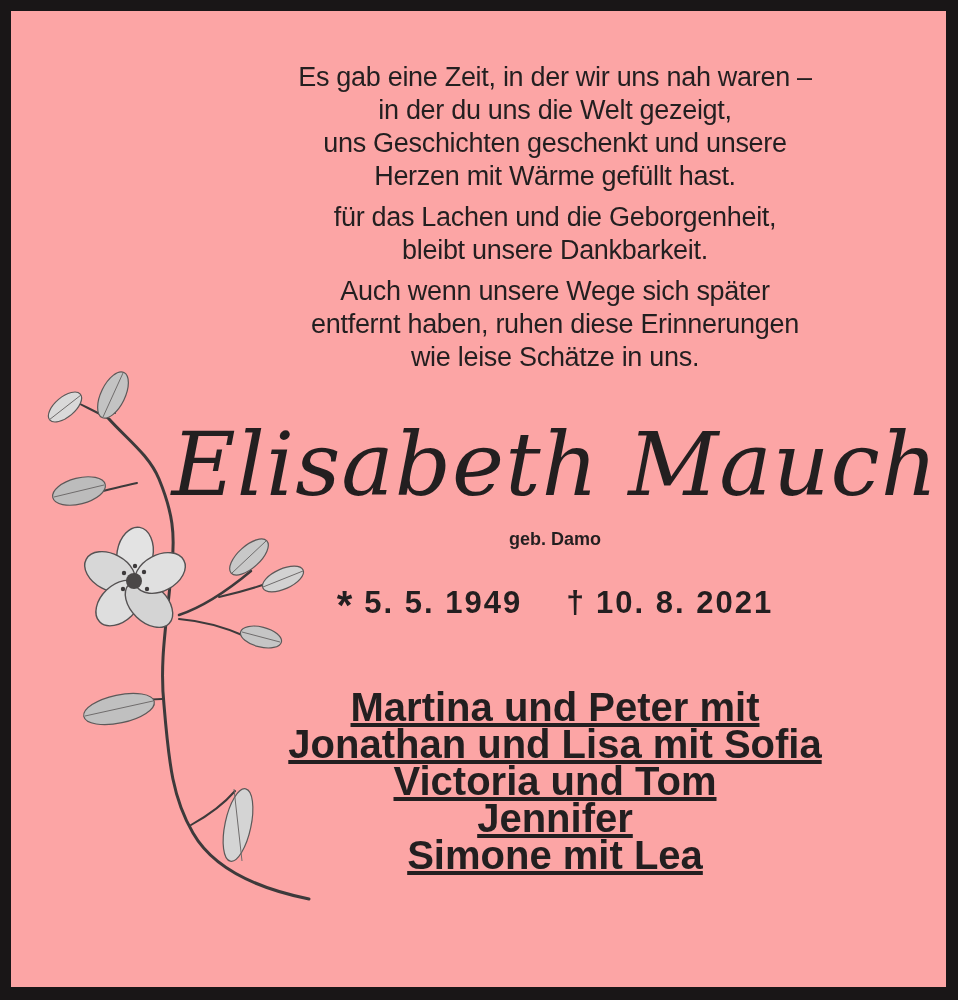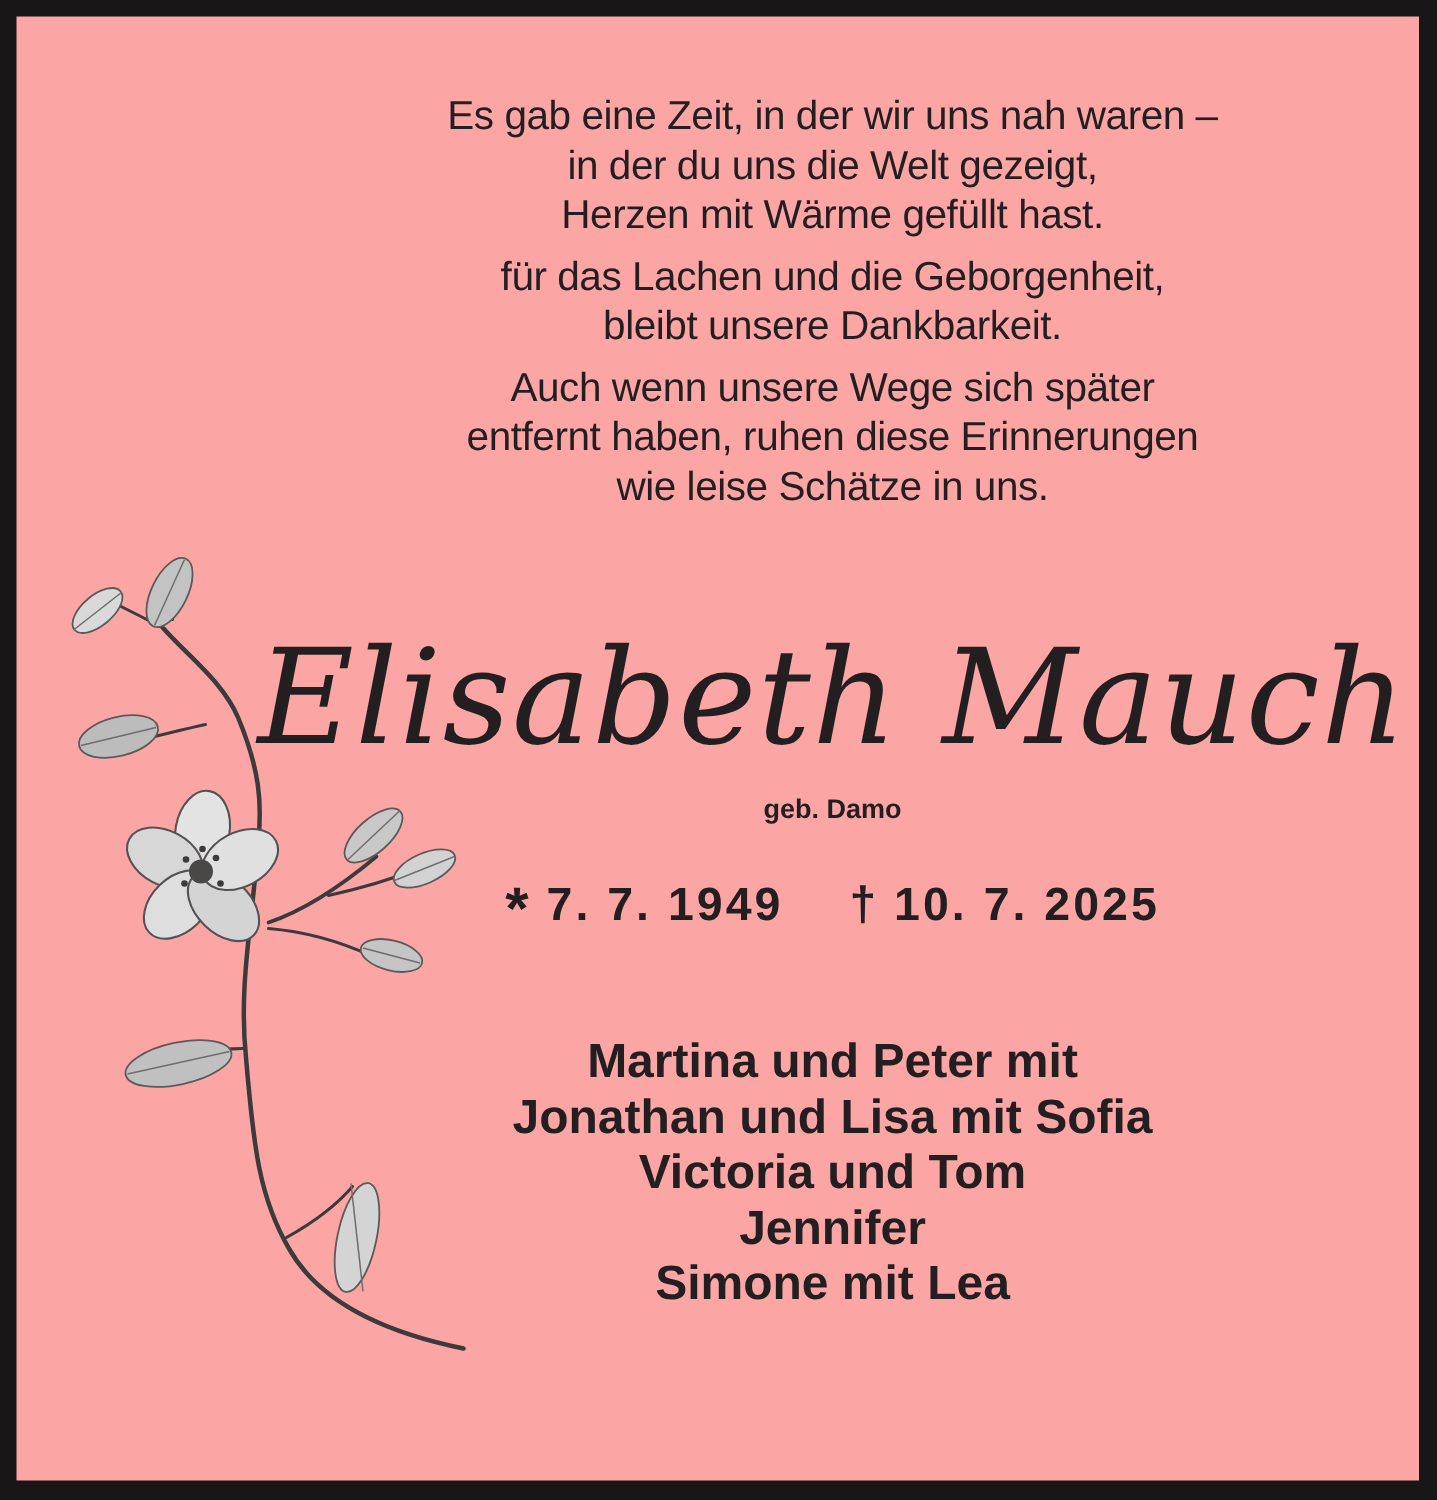--- a/index.html
+++ b/index.html
@@ -42,21 +42,21 @@
     position:absolute; left:0; right:0; top:570px;
     font-size:31px; font-weight:700; letter-spacing:2px;
     line-height:42px;
   }
   .date-group { display:inline-block; margin:0 22px; white-space:nowrap; }
   .symbol { display:inline-block; margin-right:10px; }
   .star   { font-size:40px; line-height:20px; vertical-align:-6px; }
   .cross  { font-size:32px; }
   .mourners {
     position:absolute; left:0; right:0; top:678px;
-    font-size:32px; font-weight:700; line-height:37px;
+    font-size:40px; font-weight:700; line-height:37px;text-decoration:underline;
   }
   .mourner-line { display:block; }
   .flower {
     position:absolute; left:12px; top:356px;
     width:312px; height:566px;
   }
 </style>
 </head>
 <body>
 
@@ -123,39 +123,40 @@
       <circle cx="112" cy="199" r="2.2" fill="#3d3a3b"></circle>
     </g>
   </svg>
 
   <div class="content">
 
     <div class="verses">
       <p class="verse">
         <span class="line">Es gab eine Zeit, in der wir uns nah waren –</span>
         <span class="line">in der du uns die Welt gezeigt,</span>
+        <span class="line">uns Geschichten geschenkt und unsere</span>
         <span class="line">Herzen mit Wärme gefüllt hast.</span>
       </p>
       <p class="verse">
         <span class="line">für das Lachen und die Geborgenheit,</span>
         <span class="line">bleibt unsere Dankbarkeit.</span>
       </p>
       <p class="verse">
         <span class="line">Auch wenn unsere Wege sich später</span>
         <span class="line">entfernt haben, ruhen diese Erinnerungen</span>
         <span class="line">wie leise Schätze in uns.</span>
       </p>
     </div>
 
     <h1 class="deceased-name">Elisabeth Mauch</h1>
 
     <div class="maiden-name">geb. Damo</div>
 
     <div class="dates">
-      <span class="date-group"><span class="symbol star">*</span><span>7. 7. 1949</span></span><span class="date-group"><span class="symbol cross">†</span><span>10. 7. 2025</span></span>
+      <span class="date-group"><span class="symbol star">*</span><span>5. 5. 1949</span></span><span class="date-group"><span class="symbol cross">†</span><span>10. 8. 2021</span></span>
     </div>
 
     <div class="mourners">
       <span class="mourner-line">Martina und Peter mit</span>
       <span class="mourner-line">Jonathan und Lisa mit Sofia</span>
       <span class="mourner-line">Victoria und Tom</span>
       <span class="mourner-line">Jennifer</span>
       <span class="mourner-line">Simone mit Lea</span>
     </div>
 

